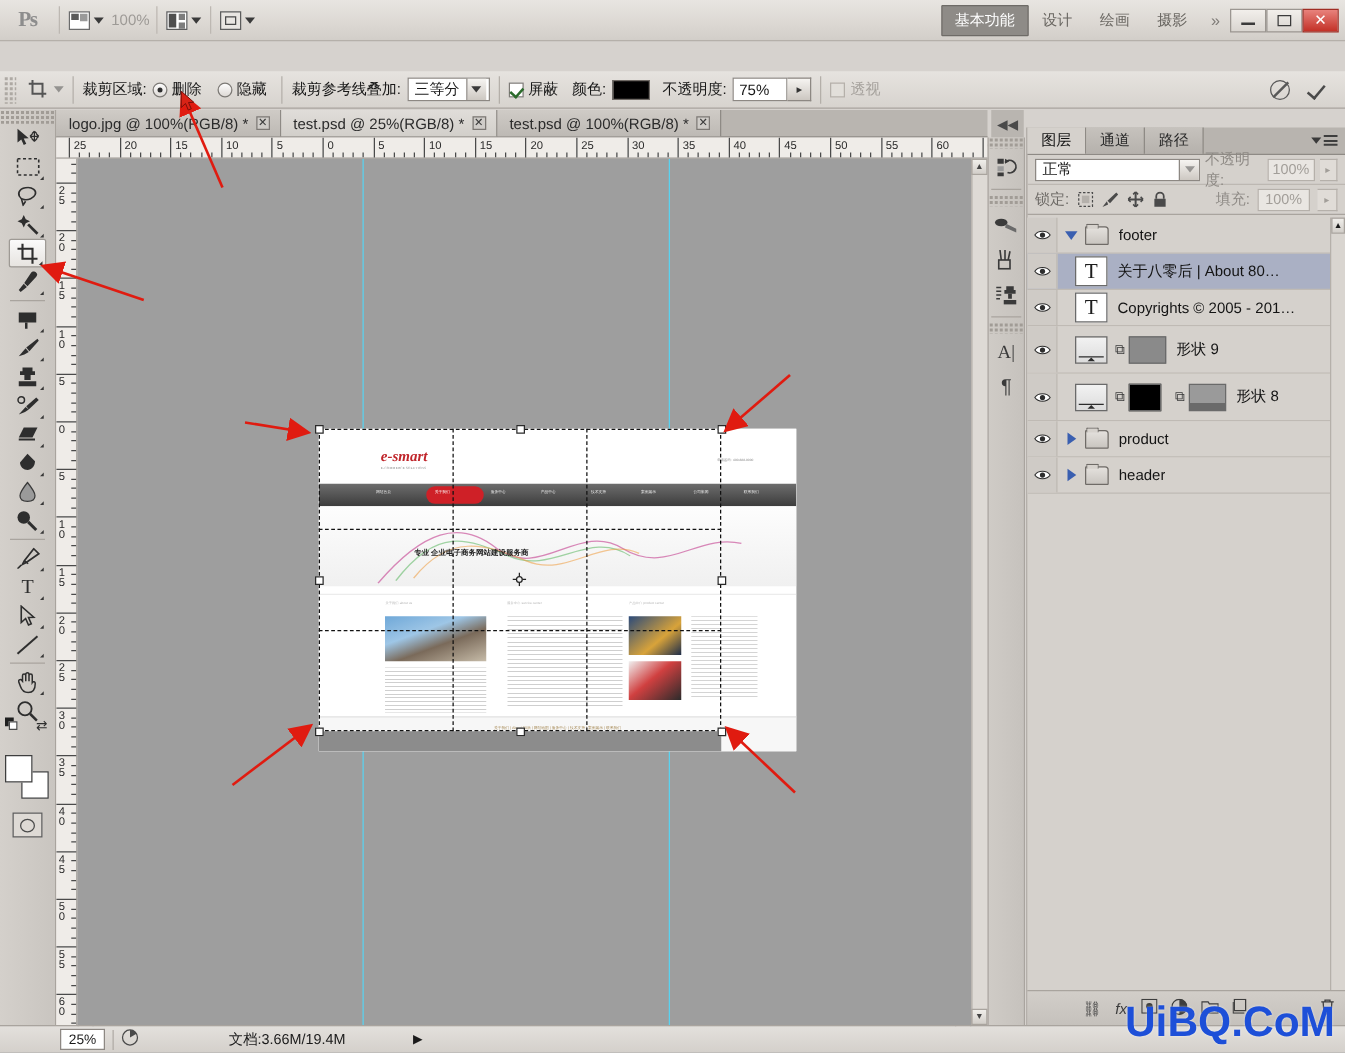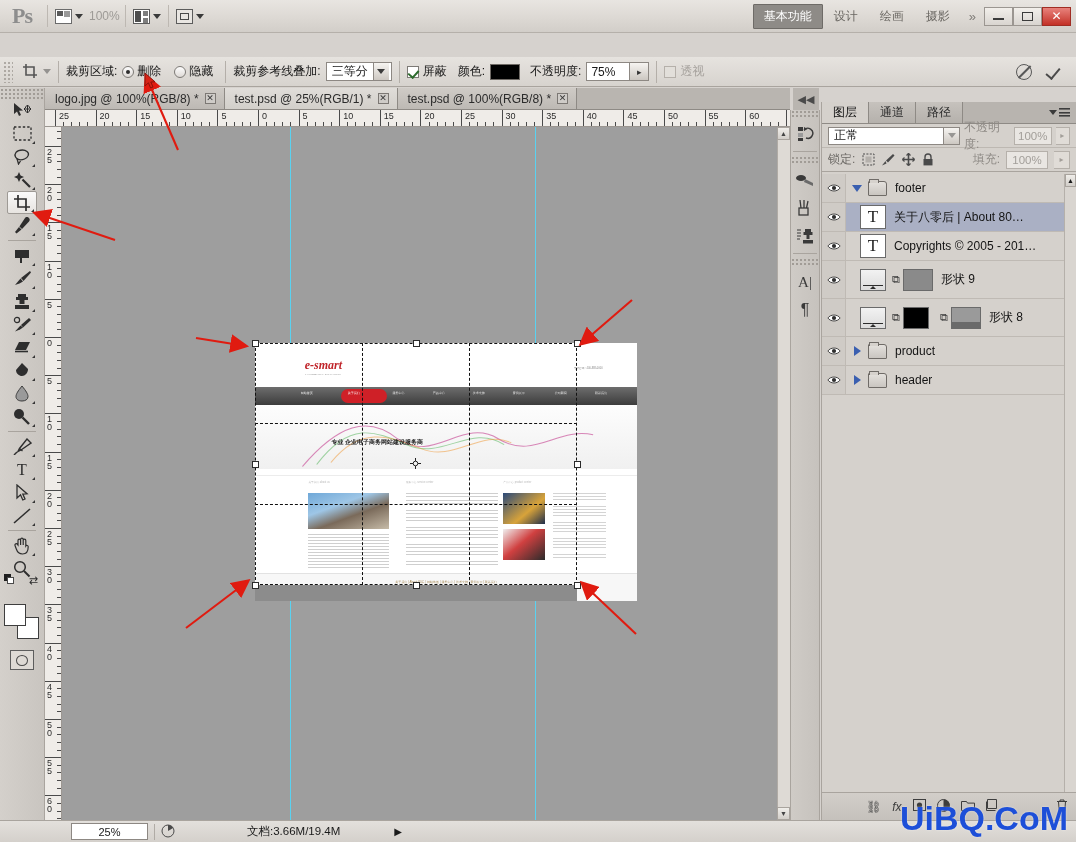--- a/index.html
+++ b/index.html
@@ -15,21 +15,21 @@
 
   
   .titlebar {
     position:absolute; left:0; top:0; width:1076px; height:33px;
     background: linear-gradient(180deg,#e8e5e1 0%, #dedad5 50%, #d2cec9 100%);
     border-bottom:1px solid #b5b0aa;
     display:flex; align-items:center;
   }
   .ps-logo {
     width:44px; height:31px; display:flex; align-items:center; justify-content:center;
-    font-size:22px; font-weight:bold; color:#8d8d8d; letter-spacing:-1px;
+    font-size:17px; font-weight:bold; color:#8d8d8d; letter-spacing:-1px;
     font-family:"Liberation Serif", serif;
   }
   .tb-sep { width:1px; height:22px; background:#bdb8b2; margin:0 3px; }
   .tb-btn {
     height:24px; display:flex; align-items:center; gap:3px; padding:0 4px;
     cursor:default;
   }
   .tb-icon-sq {
     width:17px; height:15px; border:1px solid #6b6b6b; background:#fff;
     position:relative;
@@ -235,22 +235,22 @@
   }
 
   
   .statusbar{
     position:absolute;left:0;top:820px;width:1076px;height:22px;
     background:linear-gradient(180deg,#e3e0dc,#d4d0cb);
     border-top:1px solid #a9a49e; display:flex;align-items:center;
     font-size:11.5px;
   }
   .zoombox{
-    width:77px;height:17px;border:1px solid #8d8883;background:#fff;
-    margin-left:71px; display:flex;align-items:center;justify-content:center;font-size:11px;
+    width:36px;height:17px;border:1px solid #8d8883;background:#fff;
+    margin-left:48px; display:flex;align-items:center;justify-content:center;font-size:11px;
   }
   .sb-sep{width:1px;height:16px;background:#b0aba5;margin:0 6px;}
   .docinfo{ padding-left:4px; }
 
   
   .minidock{
     position:absolute;left:790px;top:110px;width:30px;height:710px;
     background:linear-gradient(90deg,#cfcbc6,#c6c2bd);
     border-left:1px solid #a9a49e; border-right:1px solid #a9a49e;
   }
@@ -617,21 +617,21 @@
     </div>
     <div class="qmask"></div>
   </div>
 
   <div class="doctabs">
     <div class="doctab">
       <span>logo.jpg @ 100%(RGB/8) *</span>
       <span class="tabclose">✕</span>
     </div>
     <div class="doctab active">
-      <span>test.psd @ 25%(RGB/1) *</span>
+      <span>test.psd @ 25%(RGB/8) *</span>
       <span class="tabclose">✕</span>
     </div>
     <div class="doctab">
       <span>test.psd @ 100%(RGB/8) *</span>
       <span class="tabclose">✕</span>
     </div>
   </div>
   <div class="dock-left-arrows">◀◀</div>
 
   <div class="rulerH" id="rulerH">

